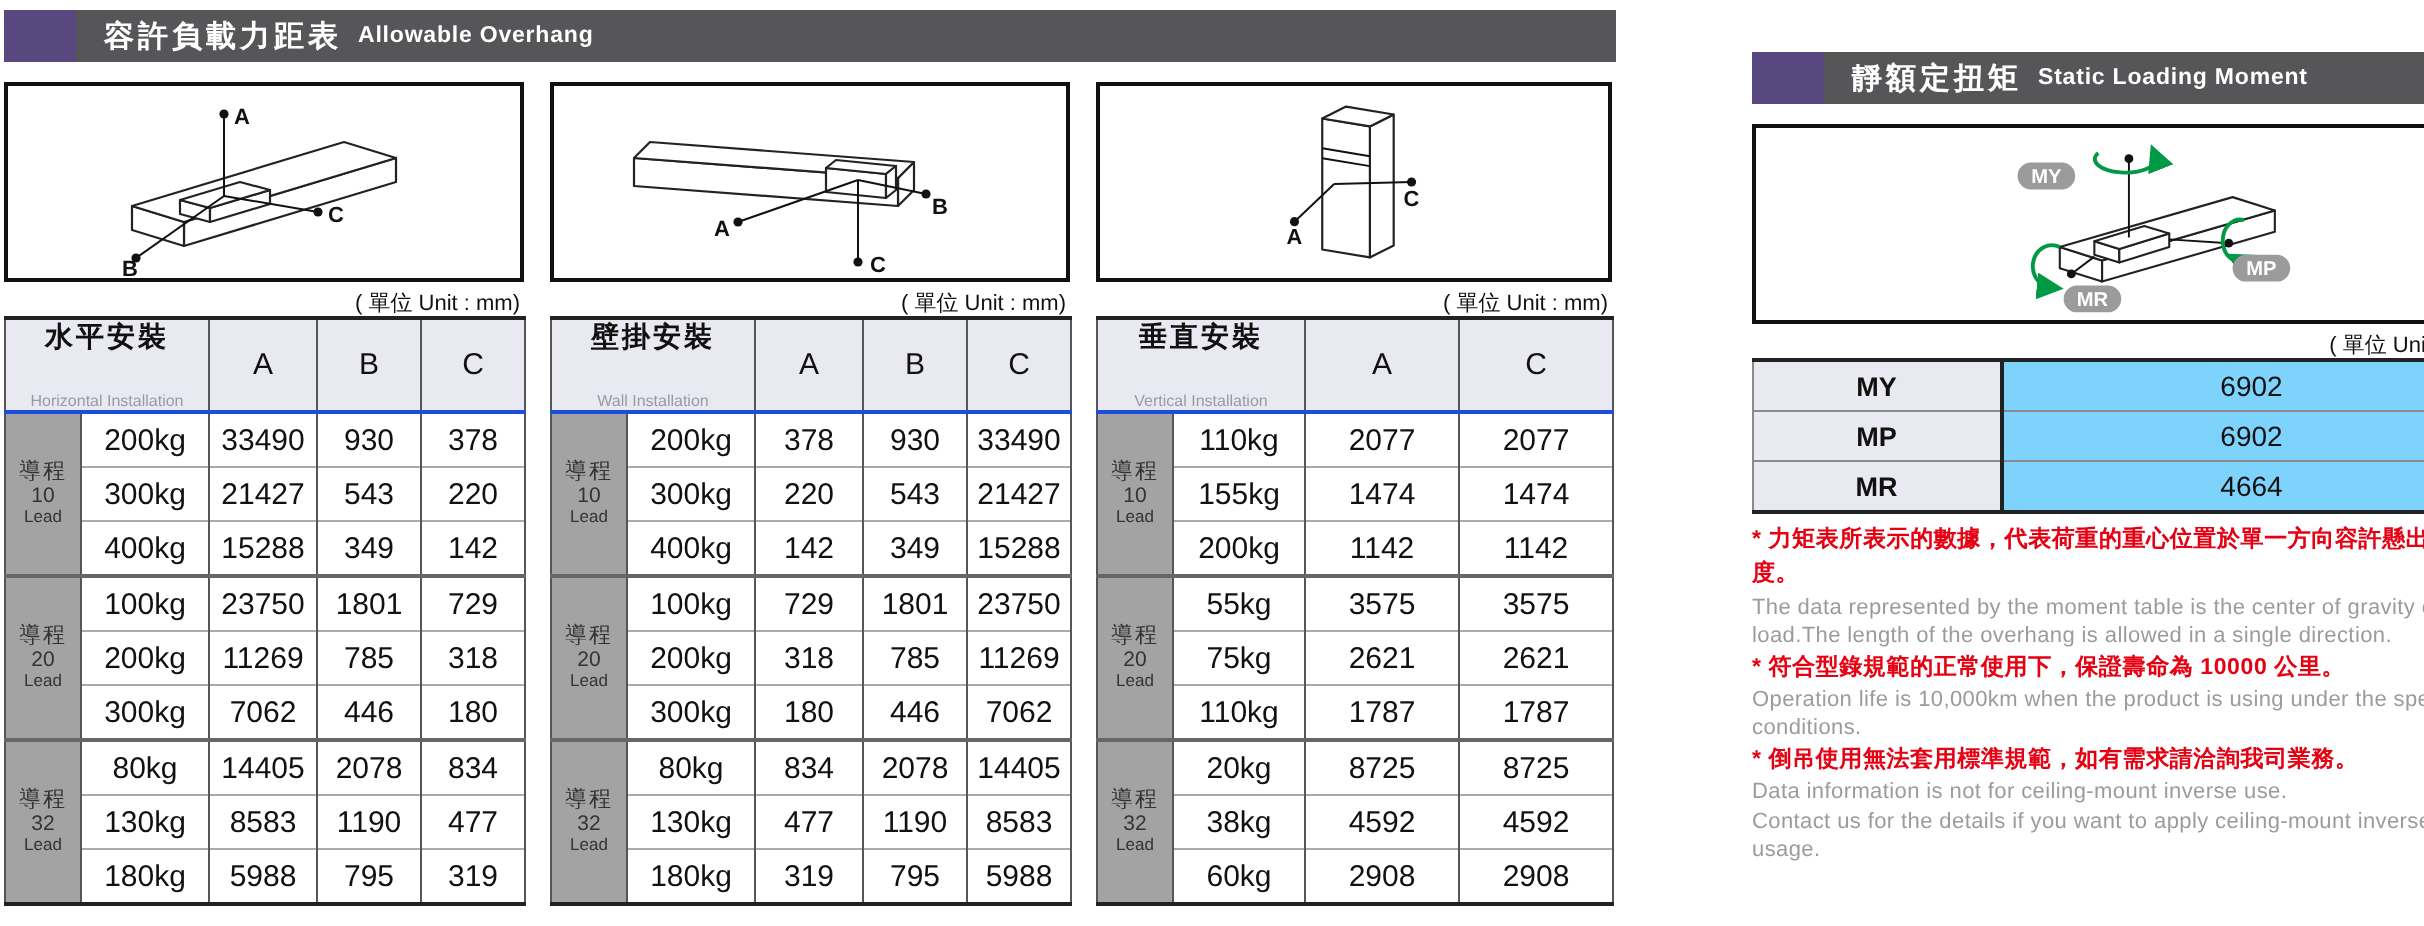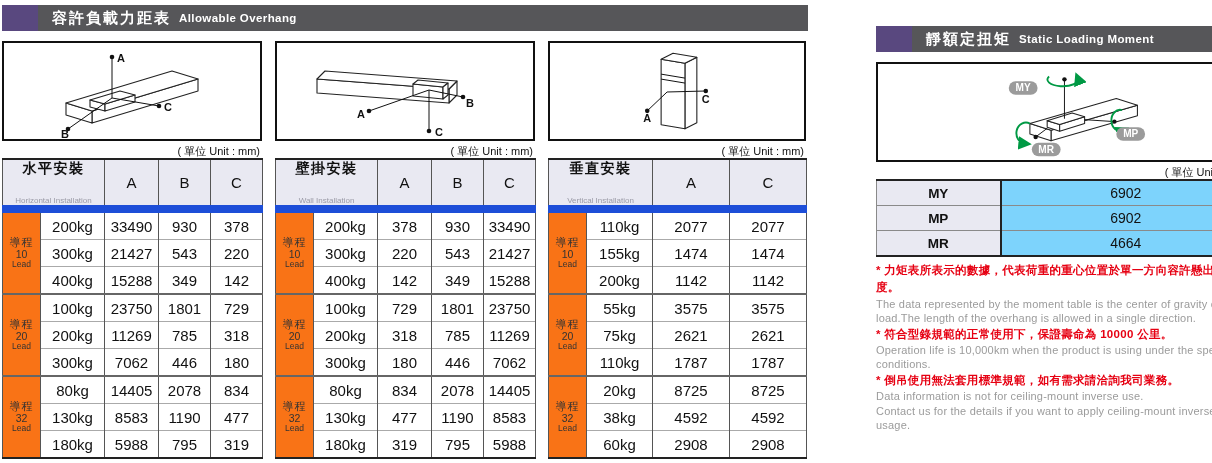--- a/index.html
+++ b/index.html
@@ -21,27 +21,27 @@
   .col-0,.col-1 { width:260px; } .col-2 { width:258px; }
 
   .diagram-box { height:100px; border:2px solid #111; box-sizing:border-box; background:#fff; }
   .diagram-box svg { display:block; width:100%; height:100%; }
   .unit-label { text-align:right; font-size:11px; color:#111; padding:3px 2px 2px; height:17px; box-sizing:border-box; white-space:nowrap; }
 
   
   .ov-table { border-collapse:collapse; table-layout:fixed; width:100%; background:#fff;
               border-top:2px solid #222; border-bottom:2px solid #222; }
   .ov-table th,.ov-table td { border-left:1px solid #555; border-right:1px solid #555; padding:0; text-align:center; }
-  .head-row th { height:36px; background:#e9e9f2; border-bottom:8px solid #1d4ed8; font-weight:normal; }
+  .head-row th { height:36px; background:#e9e9f2; border-bottom:2px solid #1d4ed8; font-weight:normal; }
   .name-cell .name-zh { font-size:14px; font-weight:bold; letter-spacing:1.5px; color:#111; }
   .name-cell .name-en { font-size:8px; color:#9a9aa6; margin-top:18px; }
   .col-head { font-size:15px; color:#111; }
   .data-row td { height:26px; border-top:1px solid #aaa; font-size:15px; }
   tr.group-start td { border-top:2px solid #666; }
-  .lead-cell { background:#f97316; }
+  .lead-cell { background:#a3a3a3; }
   .lead-cell .lead-zh { font-size:11px; letter-spacing:1px; color:#333; line-height:1.1; }
   .lead-cell .lead-num { font-size:10.5px; color:#333; line-height:1.15; }
   .lead-cell .lead-en { font-size:8.5px; color:#333; line-height:1.1; }
   .load-cell,.val-cell { background:#fff; color:#111; }
 
   
   .m-table { width:100%; border-collapse:collapse; table-layout:fixed;
              border-top:2px solid #222; border-bottom:2px solid #222; }
   .m-table td { height:24px; border:1px solid #8a8a8a; text-align:center; padding:0; }
   .m-label { background:#e9e9f2; font-weight:bold; font-size:13.5px; border-right:2px solid #222 !important; }

